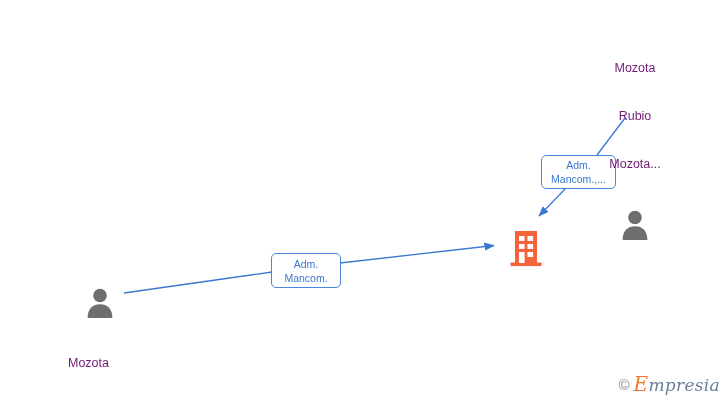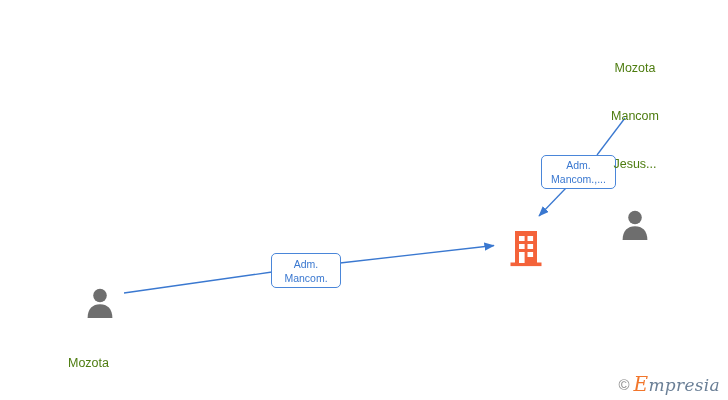--- a/index.html
+++ b/index.html
@@ -34,21 +34,21 @@
     display: block;
     margin: 0 auto;
   }
   .company-icon {
     display: block;
     margin: 0 auto;
   }
   .node-label {
     font-size: 12.5px;
     line-height: 16px;
-    color: #4d7c0f;
+    color: #701a75;
     white-space: pre;
   }
   .node-label.center {
     text-align: center;
   }
   .node-label.left {
     text-align: left;
   }
   .node-label.company {
     font-weight: bold;
@@ -144,22 +144,22 @@
     </svg>
     <div class="node-label left" style="margin-top:4px; padding-left:4px;">
       <div>Mozota</div>
       
     </div>
   </div>
 
   <div class="node" style="left:594px; top:28px; width:82px;">
     <div class="node-label center">
       <div>Mozota</div>
-      <div>Mancom</div>
-      <div>Jesus...</div>
+      <div>Rubio</div>
+      <div>Mozota...</div>
     </div>
     <svg class="person-icon" width="34" height="34" viewBox="0 0 34 34" style="margin-top:3px;">
       <circle cx="17" cy="10.5" r="6.8" fill="#6e6e6e"></circle>
       <path d="M4.6,33 C4.6,23.6 9.8,19.2 17,19.2 C24.2,19.2 29.4,23.6 29.4,33 Z" fill="#6e6e6e"></path>
     </svg>
   </div>
 
   <div class="node" style="left:466px; top:228px; width:120px;">
     <svg class="company-icon" width="42" height="42" viewBox="0 0 42 42">
 

